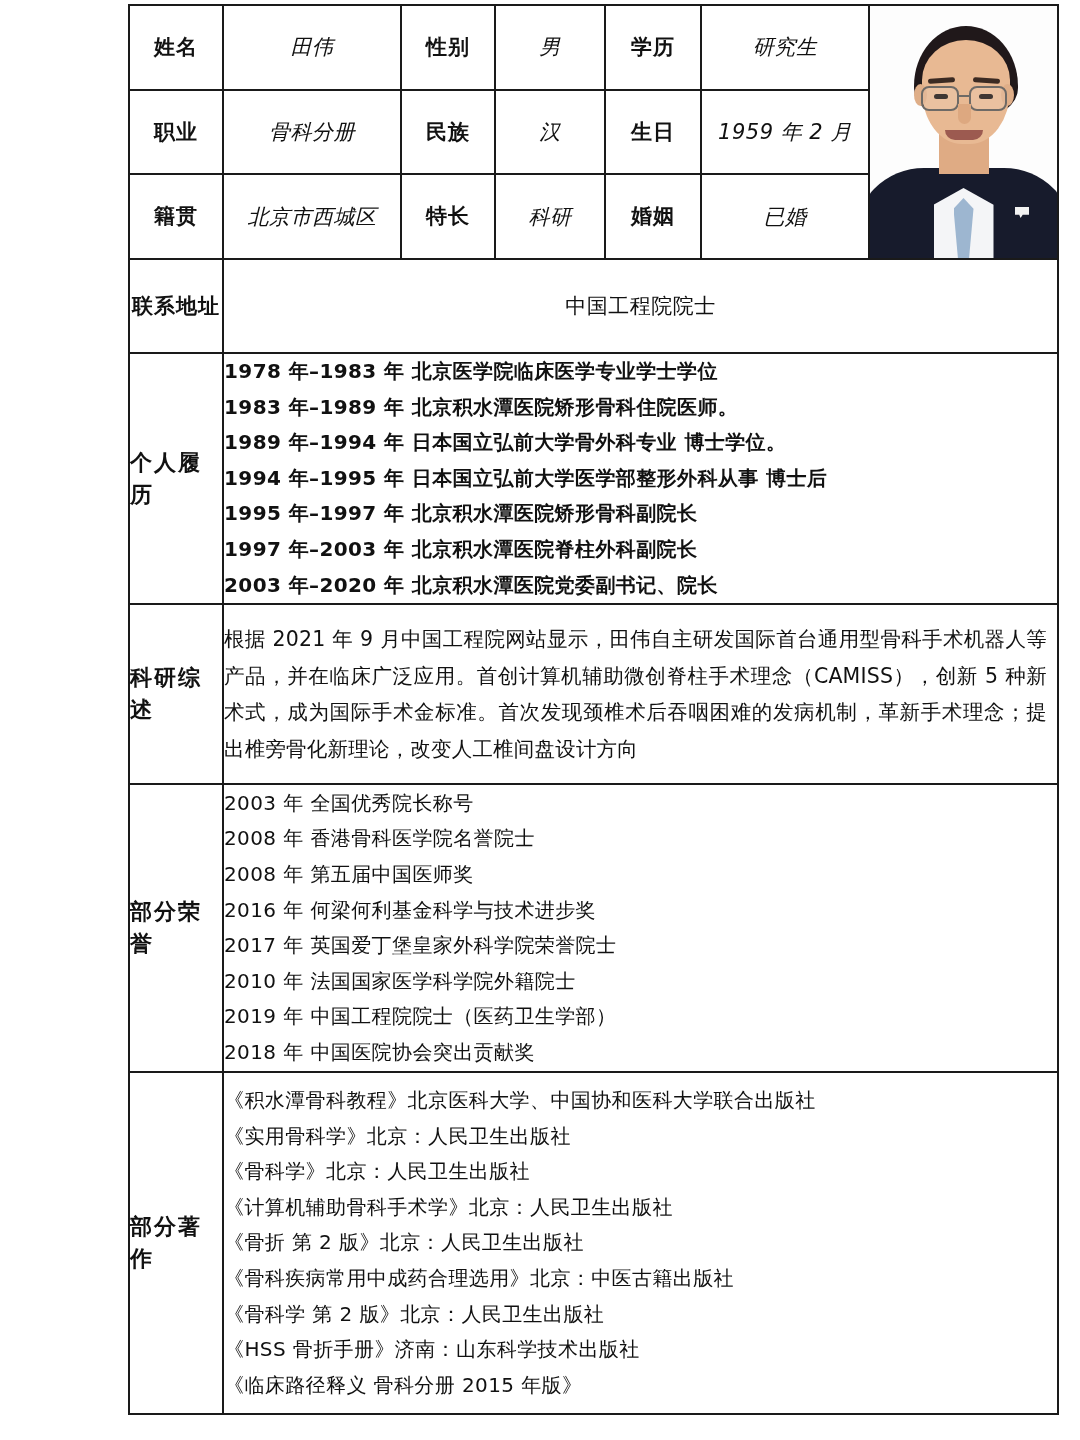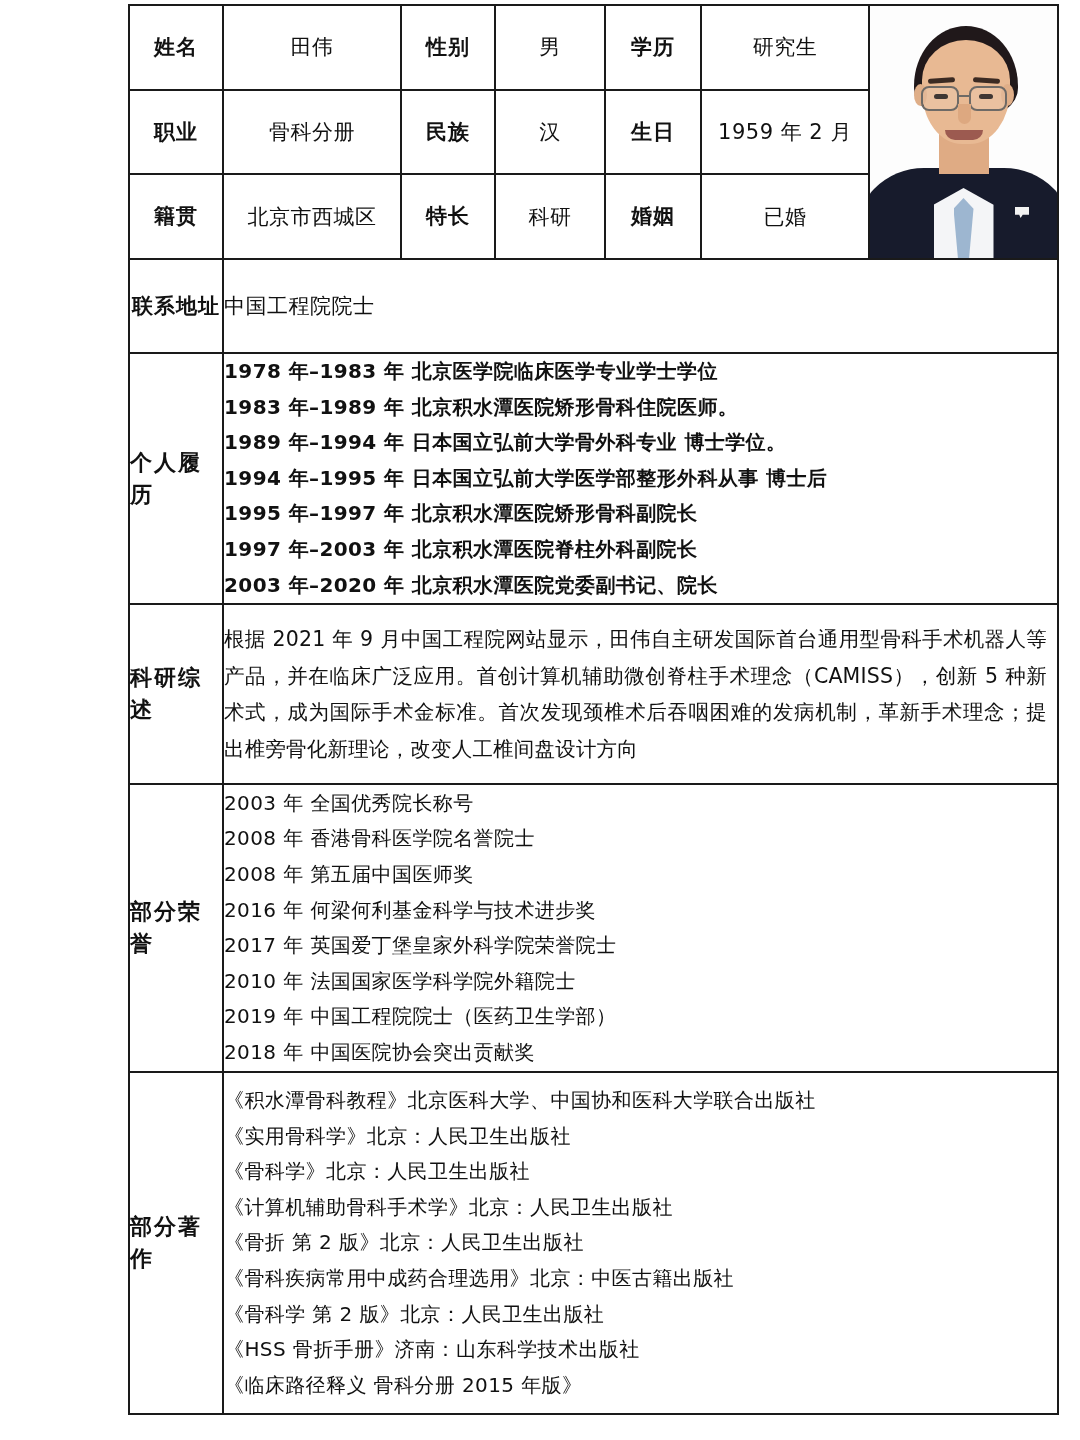--- a/index.html
+++ b/index.html
@@ -46,23 +46,24 @@
     font-size: 21px;
     letter-spacing: 1px;
     line-height: 1.35;
     padding: 6px 2px;
   }
   .val {
     text-align: center;
     font-size: 21px;
     letter-spacing: 0.5px;
     padding: 6px 4px;
+    font-style: italic;
   }
   .val-wide {
-    text-align: left;
+    text-align: center;
     font-size: 21px;
     letter-spacing: 0.5px;
     padding: 8px 6px;
     border-radius: 26px;
   }
 
   
   .photo-cell {
     padding: 0;
     width: 189px;

